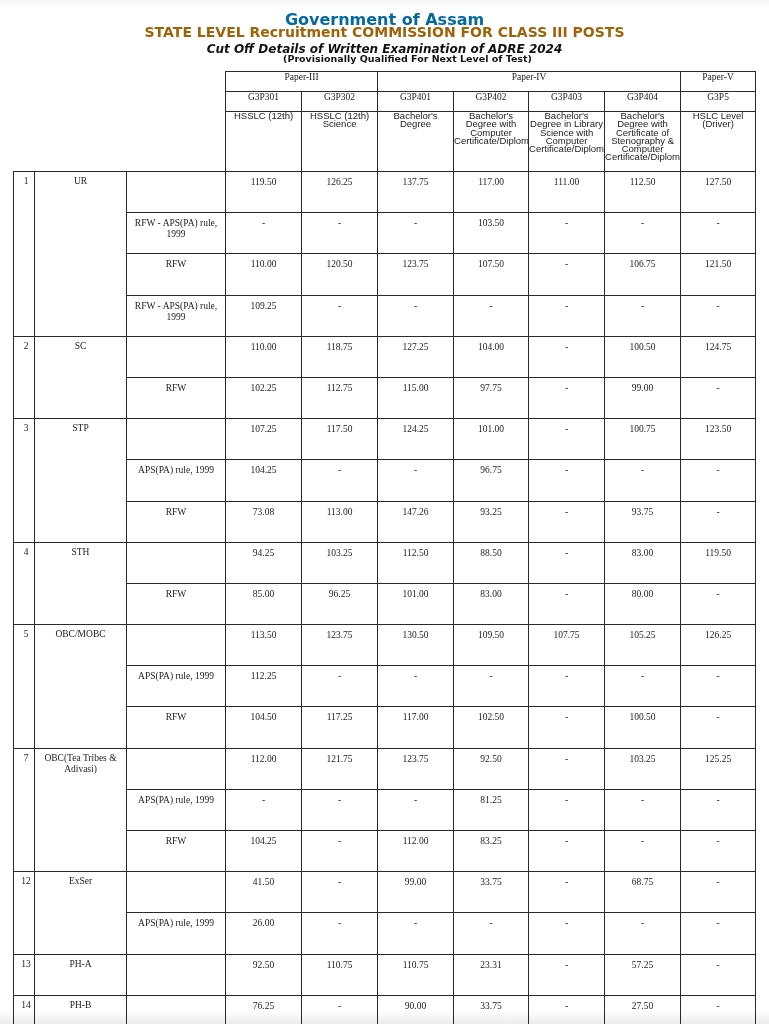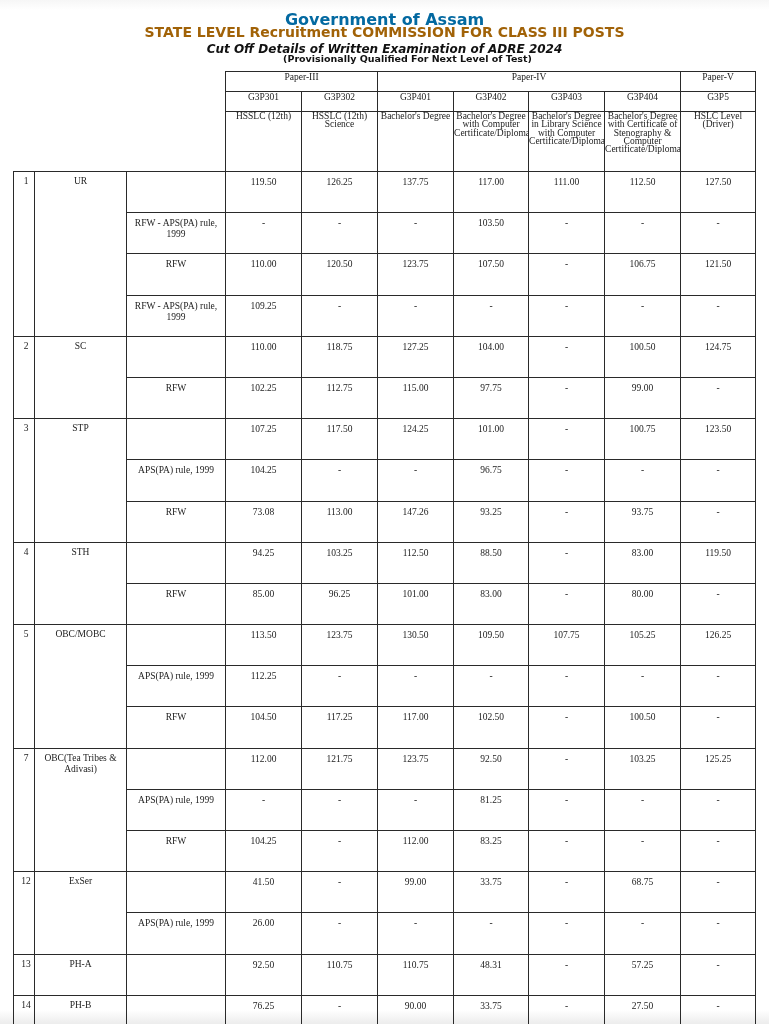--- a/index.html
+++ b/index.html
@@ -31,21 +31,21 @@
     padding:0;
     text-align:center;
     vertical-align:top;
     font-size:9.5px;
     color:#222;
     overflow:hidden;
   }
   table.cut td.blank { border:none; }
   td.paper { height:19px; vertical-align:middle; font-size:10px;margin-top:12px; }
   td.code { height:19px; vertical-align:middle; font-size:10.5px; }
-  td.qual { height:59px; font-family:Liberation Serif, serif; font-size:6.6px; line-height:8.3px; padding-top:3px; color:#333; }
+  td.qual { height:59px; font-family:Liberation Sans, sans-serif; font-size:6.6px; line-height:8.3px; padding-top:3px; color:#333; }
   tr.body-row td { height:35.2px; }
   td.sl { text-align:left; padding:4px 0 0 4px !important; font-size:9px; }
   td.cat { padding-top:4px !important; font-size:9.5px; line-height:11px; }
   td.sub { padding-top:5px !important; font-size:9.5px; line-height:11px;margin-left:36px; }
   td.val { padding-top:5px !important; }
 </style>
 </head>
 <body>
 
 <div class="page-bg"></div>
@@ -301,21 +301,21 @@
         <td class="val">-</td>
         <td class="val">-</td>
       </tr>
       <tr class="body-row">
         <td class="sl" rowspan="1">13</td>
         <td class="cat" rowspan="1">PH-A</td>
         <td class="sub"></td>
         <td class="val">92.50</td>
         <td class="val">110.75</td>
         <td class="val">110.75</td>
-        <td class="val">48.31</td>
+        <td class="val">23.31</td>
         <td class="val">-</td>
         <td class="val">57.25</td>
         <td class="val">-</td>
       </tr>
       <tr class="body-row">
         <td class="sl" rowspan="1">14</td>
         <td class="cat" rowspan="1">PH-B</td>
         <td class="sub"></td>
         <td class="val">76.25</td>
         <td class="val">-</td>

